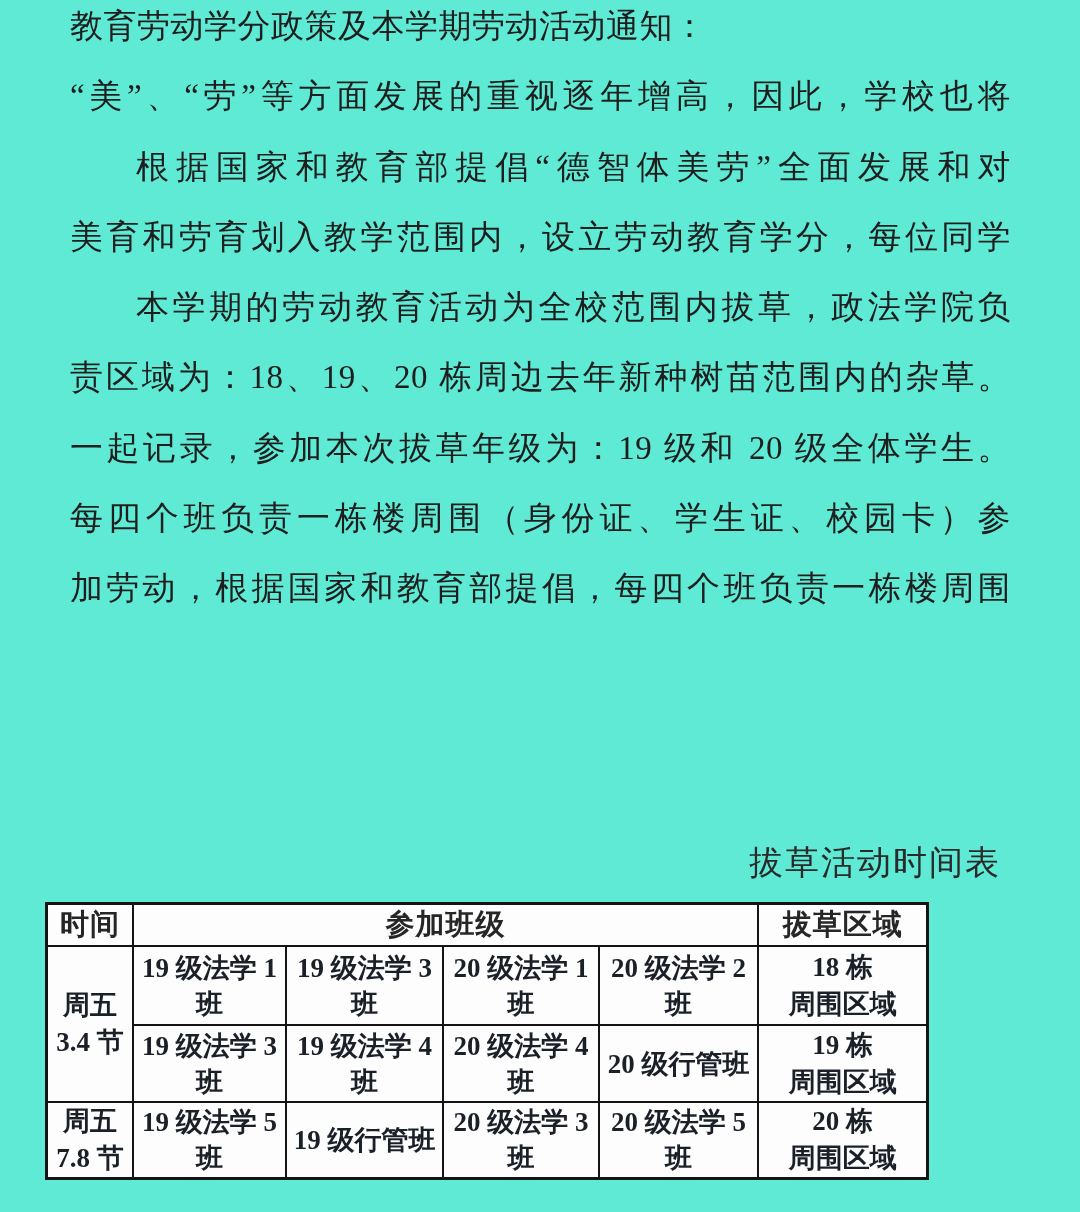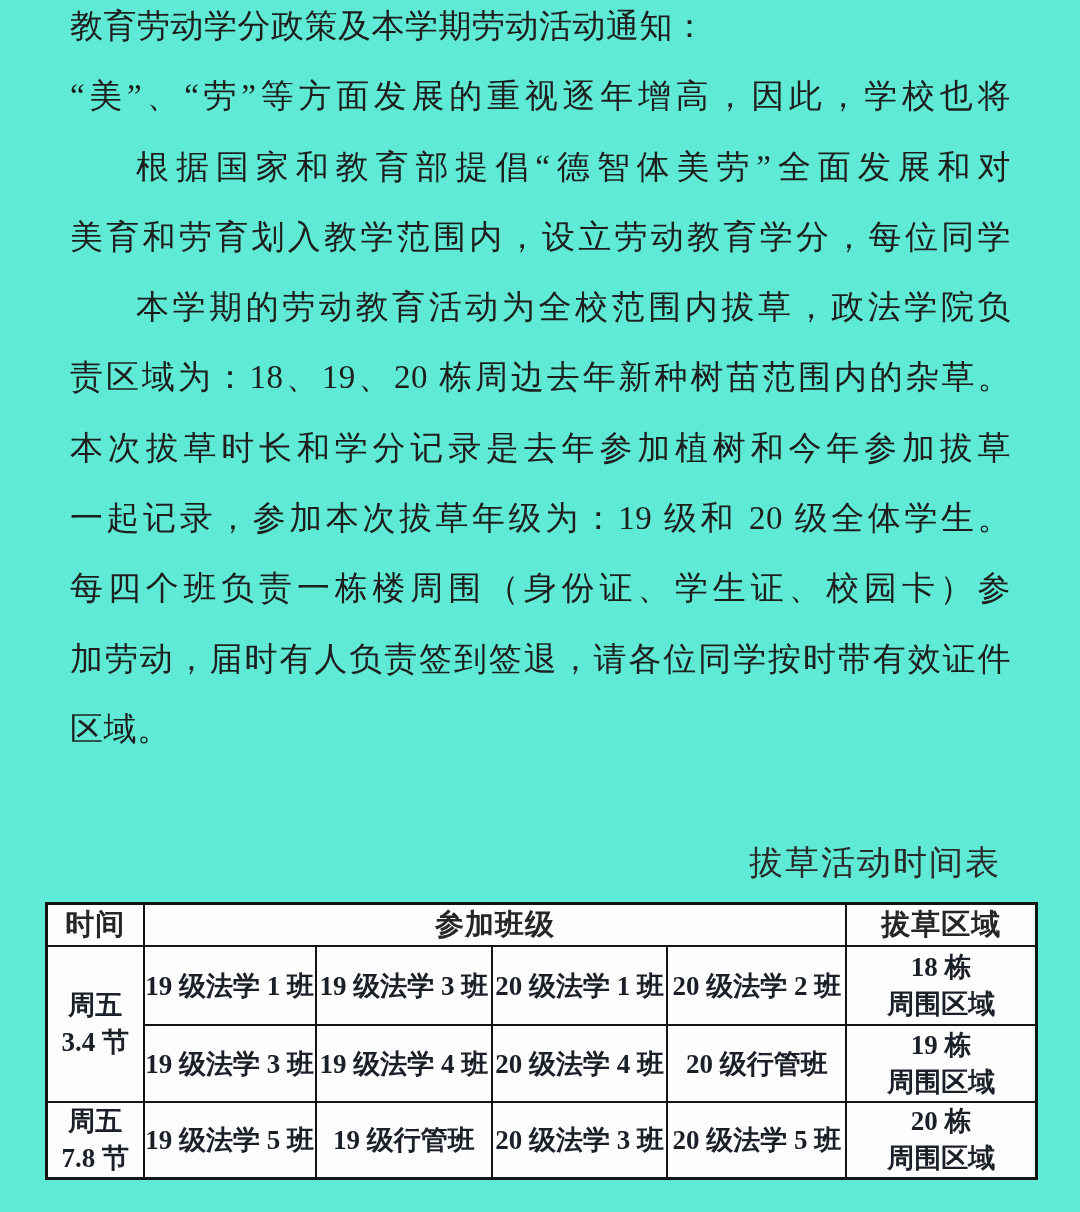--- a/index.html
+++ b/index.html
@@ -47,21 +47,21 @@
     font-weight: normal;
     line-height: 58px;
     letter-spacing: 2px;
     color: #2a2a2a;
   }
   
   table.schedule {
     position: absolute;
     left: 45px;
     top: 902px;
-    width: 993px;
+    width: 884px;
     border-collapse: collapse;
     table-layout: fixed;
     background: #fdfdfd;
   }
   table.schedule col.c-time  { width: 9.8%;  }
   table.schedule col.c-cls1  { width: 17.4%; }
   table.schedule col.c-cls2  { width: 17.8%; }
   table.schedule col.c-cls3  { width: 17.7%; }
   table.schedule col.c-cls4  { width: 18.1%; }
   table.schedule col.c-area  { width: 19.2%; }
@@ -91,25 +91,23 @@
 
 <div class="page">
 
   <div class="doc">
     <div class="line">教育劳动学分政策及本学期劳动活动通知：</div>
     <div class="line stretch">“美”、“劳”等方面发展的重视逐年增高，因此，学校也将</div>
     <div class="line indent stretch">根据国家和教育部提倡“德智体美劳”全面发展和对</div>
     <div class="line stretch">美育和劳育划入教学范围内，设立劳动教育学分，每位同学</div>
     <div class="line indent stretch">本学期的劳动教育活动为全校范围内拔草，政法学院负</div>
     <div class="line stretch">责区域为：18、19、20 栋周边去年新种树苗范围内的杂草。</div>
-    <div class="line stretch">本次拔草时长和学分记录是去年参加植树和今年参加拔草</div>
     <div class="line stretch">一起记录，参加本次拔草年级为：19 级和 20 级全体学生。</div>
     <div class="line stretch">每四个班负责一栋楼周围（身份证、学生证、校园卡）参</div>
-    <div class="line stretch">加劳动，届时有人负责签到签退，请各位同学按时带有效证件</div>
-    <div class="line">区域。</div>
+    <div class="line stretch">加劳动，根据国家和教育部提倡，每四个班负责一栋楼周围</div>
   </div>
 
   <div class="table-title">拔草活动时间表</div>
 
   <table class="schedule">
     <colgroup>
       <col class="c-time">
         <col class="c-cls1">
         <col class="c-cls2">
       <col class="c-cls3">

